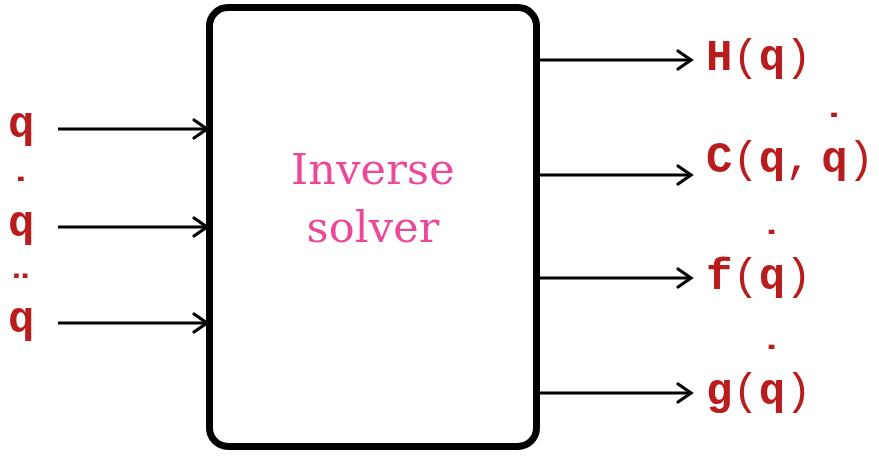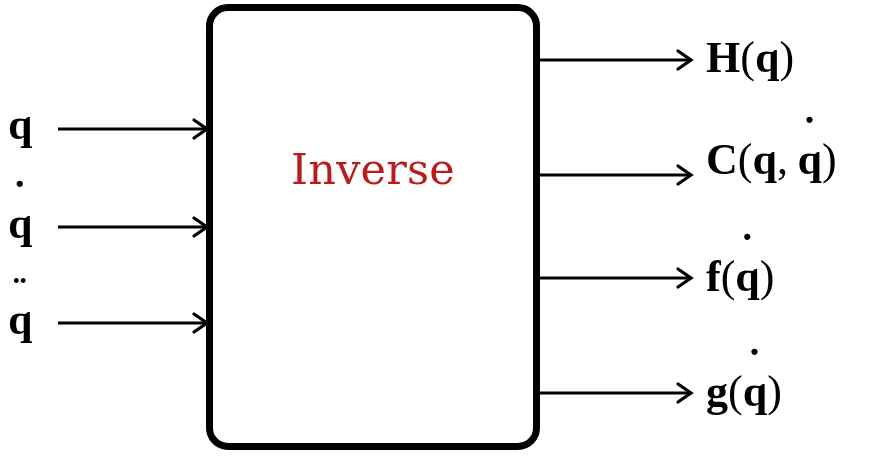--- a/index.html
+++ b/index.html
@@ -33,39 +33,39 @@
     position: absolute;
     left: 206px;
     top: 140px;
     width: 334px;
     text-align: center;
     font-family: "DejaVu Serif", "Liberation Serif", serif;
     font-weight: 400;
     font-size: 43px;
     line-height: 58px;
     letter-spacing: 0.2px;
-    color: #b91c1c;
+    color: #ec4899;
   }
   .solver-label span { display: block; }
 
   
   .arrow {
     position: absolute;
     height: 22px;
   }
   .arrow svg { display: block; overflow: visible; }
 
   
   .mathlabel {
     position: absolute;
-    font-family: Liberation Serif, serif;
+    font-family: Liberation Mono, monospace;
     font-size: 44px;
     line-height: 1;
     white-space: nowrap;
-    color: #000000;
+    color: #b91c1c;
   }
   .mathlabel .sym {
     font-weight: 700;
   }
   .mathlabel .paren,
   .mathlabel .comma {
     font-weight: 400;
   }
   
   .dotted {
@@ -88,20 +88,21 @@
   .out-label { font-size: 44px; }
 </style>
 </head>
 <body>
 
 <div id="canvas">
 
   <div class="solver-box"></div>
   <div class="solver-label">
     <span>Inverse</span>
+    <span>solver</span>
   </div>
 
   <div class="mathlabel in-label" style="left:8px; top:103px;">
     <span class="sym">q</span>
   </div>
 
   <div class="mathlabel in-label" style="left:8px; top:202px;">
     <span class="dotted">
       <span class="acc">˙</span>
       <span>q</span>

